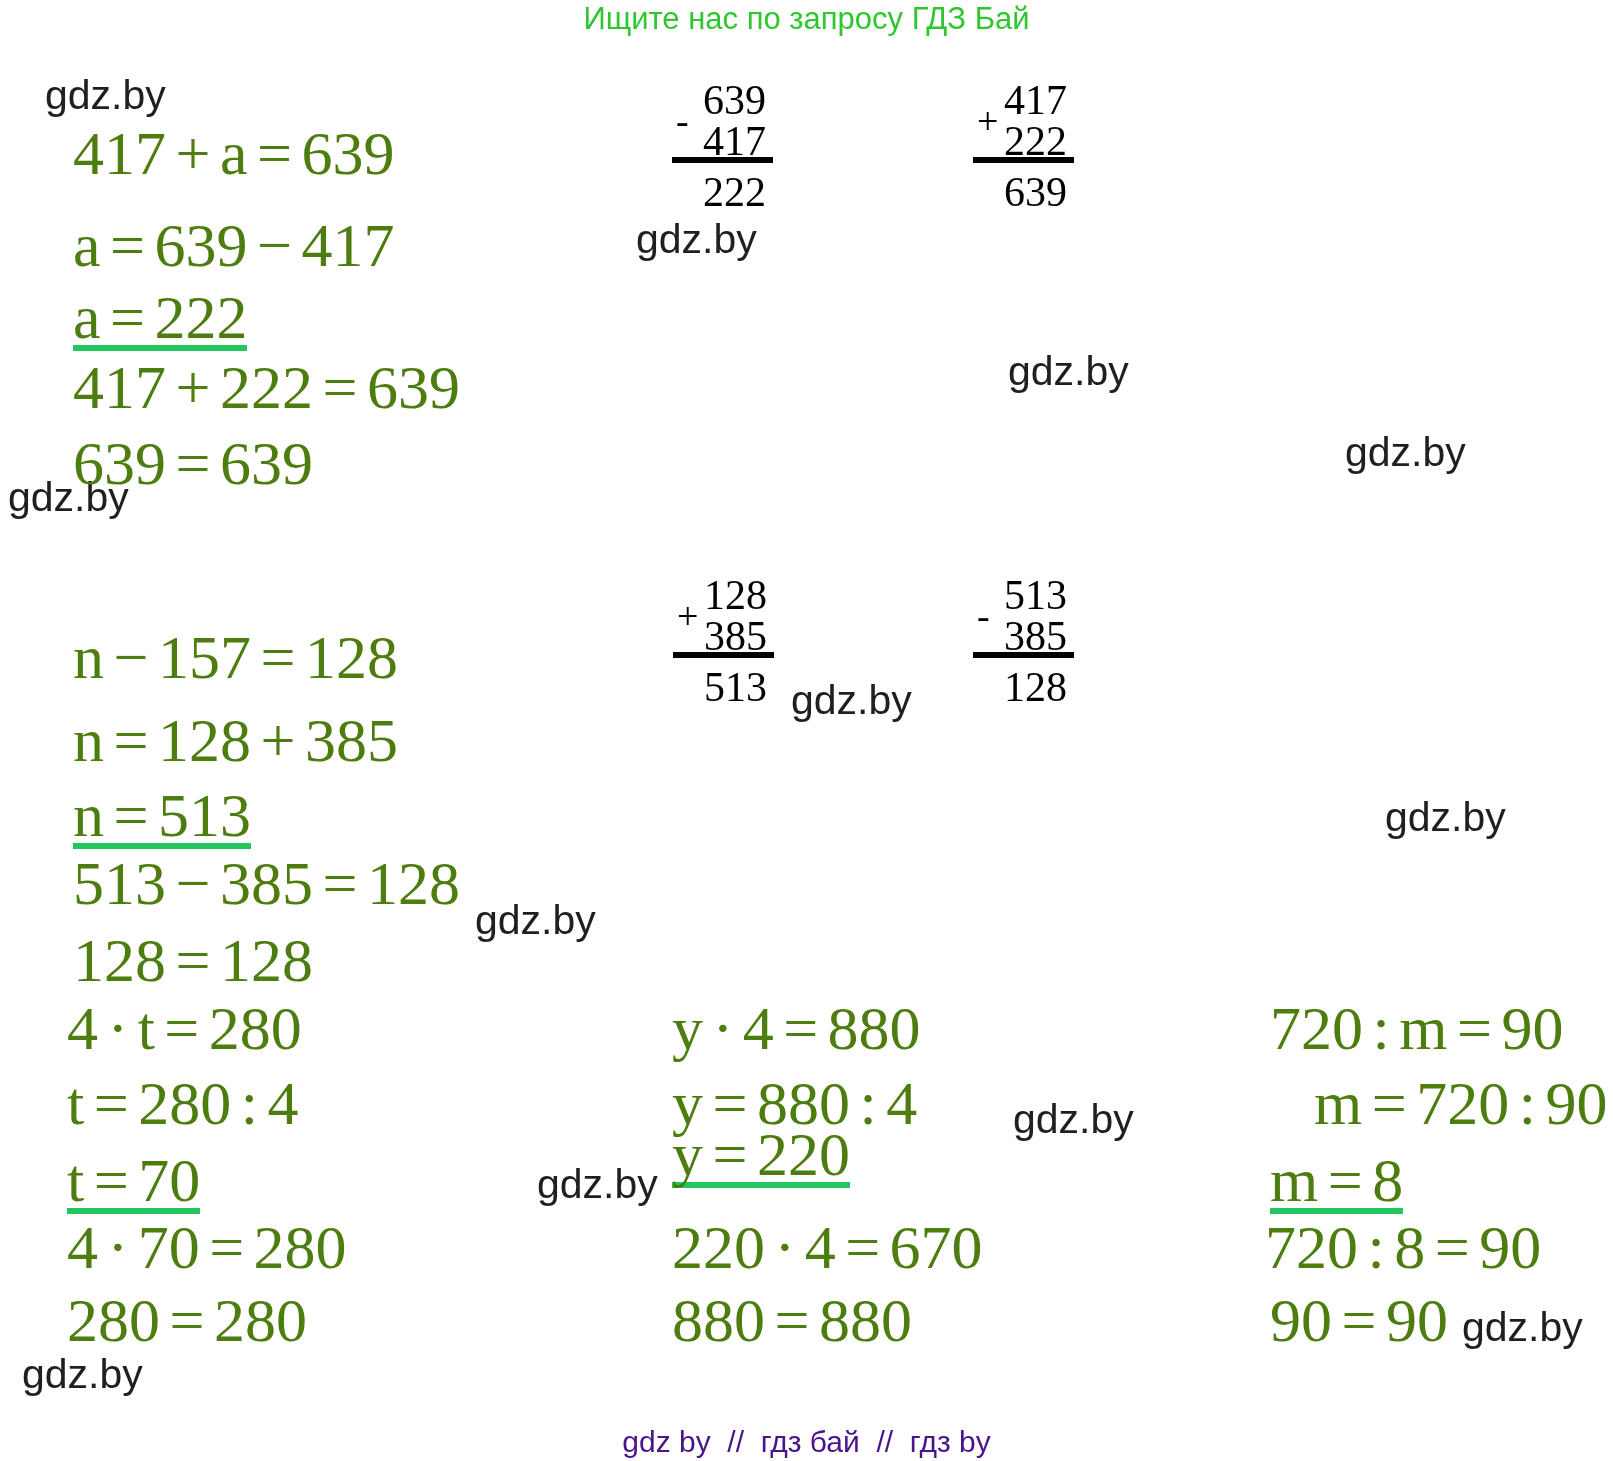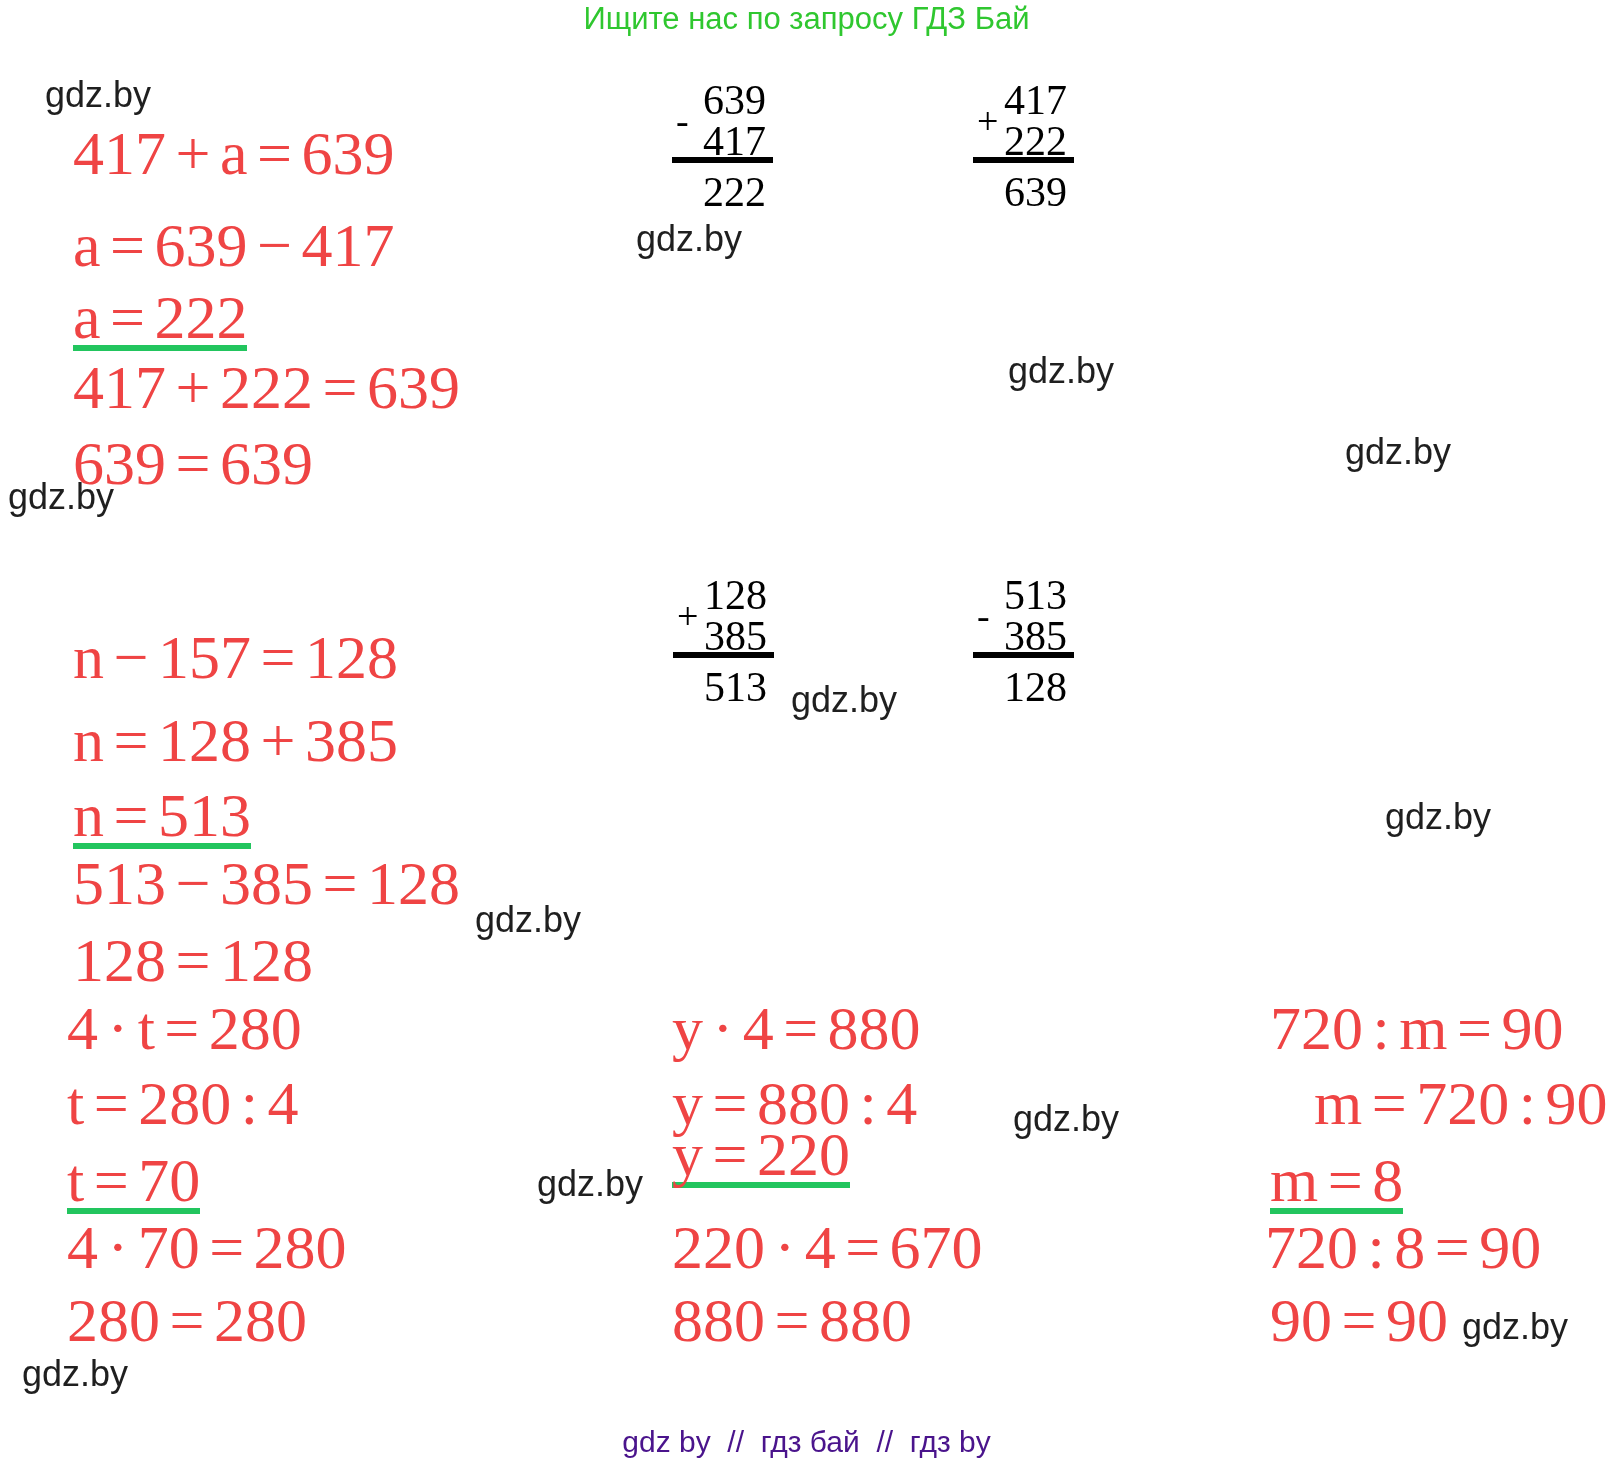--- a/index.html
+++ b/index.html
@@ -15,32 +15,32 @@
   
   .page-title {
     left:0; right:0; top:0;
     text-align:center;
     font-size:31px;
     line-height:38px;
   }
 
   
   .wm {
-    font-size:36px;
+    font-size:41px;
     line-height:38px;
     color:#1f1f1f;
     white-space:nowrap;
   }
 
   
   .eq-line {
     font-family:"Liberation Serif", serif;
     font-size:62px;
     line-height:70px;
-    color:#ef4444;
+    color:#4d7c0f;
     white-space:pre;
     word-spacing:-6px;
   }
   .underlined {
     display:inline-block;
     line-height:56px;
     border-bottom:6px solid #22c55e;
   }
 
   

